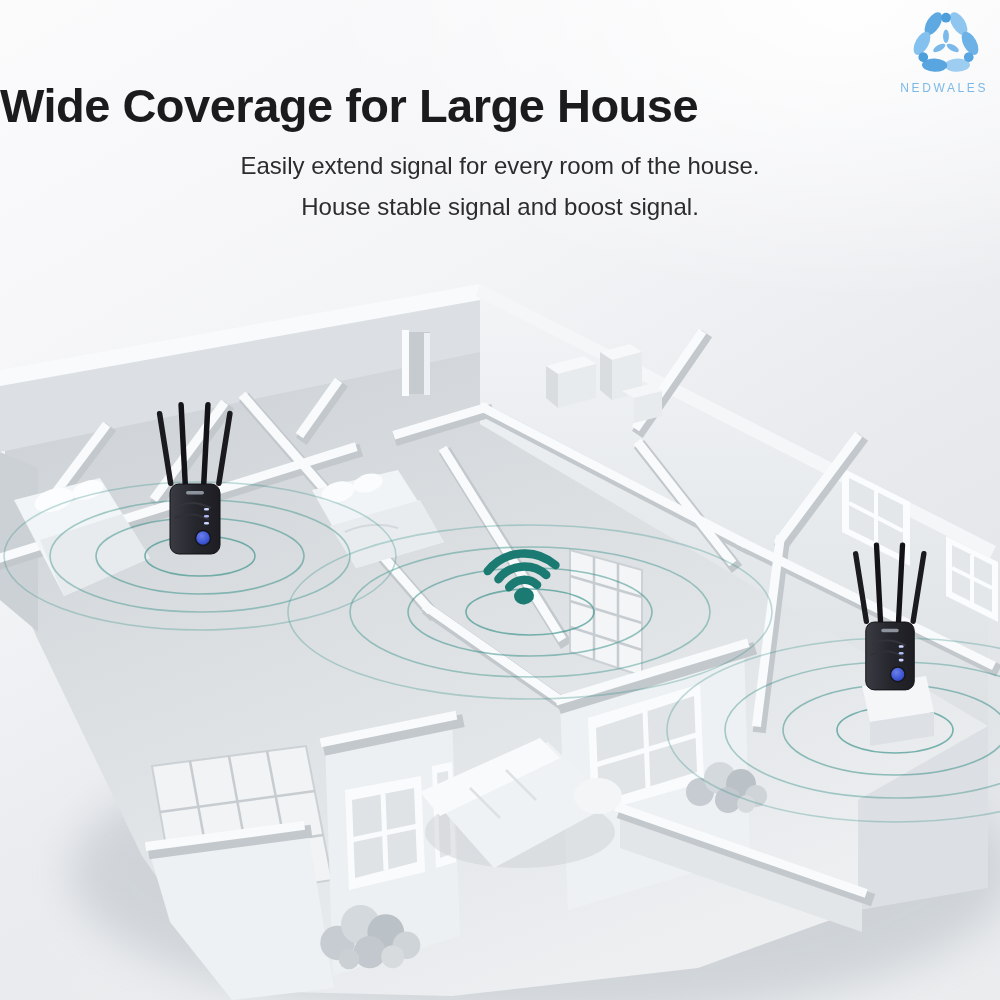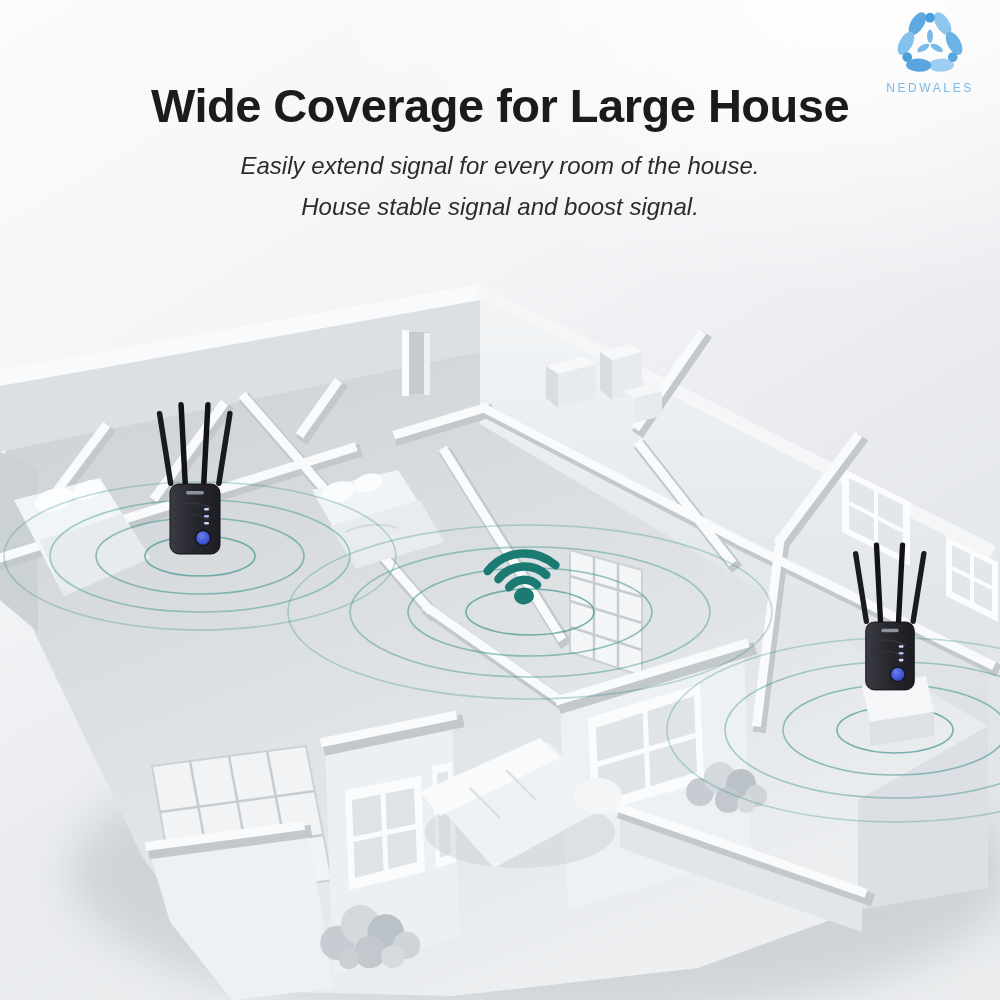--- a/index.html
+++ b/index.html
@@ -3,27 +3,27 @@
 <meta charset="utf-8">
 <style>
   html,body{margin:0;padding:0;}
   .page{position:relative;width:1000px;height:1000px;overflow:hidden;
     font-family:"Liberation Sans",sans-serif;
     background:
       radial-gradient(900px 500px at 85% 0%, rgba(255,255,255,.95), rgba(255,255,255,0) 60%),
       radial-gradient(1200px 650px at 50% 108%, #f0f1f2 0%, rgba(240,241,242,0) 55%),
       linear-gradient(150deg,#fbfbfc 0%,#f3f4f6 35%,#e8eaed 60%,#e2e5e8 82%,#e9ebed 100%);}
   .scene{position:absolute;inset:0;}
-  .title{position:absolute;top:78px;left:0;right:0;margin:0;text-align:center;
+  .title{position:absolute;top:78px;left:0;right:0;margin:0;text-align:left;
     font-size:47px;font-weight:700;letter-spacing:-0.5px;color:#1b1b1d;}
   .sub{position:absolute;left:0;right:0;margin:0;text-align:center;
-    font-size:24px;font-weight:400;color:#2c2c2e;font-style:italic;}
+    font-size:24px;font-weight:400;color:#2c2c2e;}
   .sub1{top:152px}
   .sub2{top:193px}
-  .logo{position:absolute;top:8px;right:18px;width:104px;text-align:center;}
+  .logo{position:absolute;top:8px;right:12px;width:104px;text-align:right;}
   .logo-name{font-size:12px;letter-spacing:2.6px;color:#7cb9e7;margin-top:-3px;}
   .wall-sh{stroke:#c3c8cd;stroke-width:13;stroke-linecap:square;}
   .wall-top{stroke:#f8fafb;stroke-width:9;stroke-linecap:square;}
   .ripple{fill:none;stroke:#2f8c84;stroke-width:1.6;}
   .grid{stroke:#c7ccd1;stroke-width:2.5;}
 </style>
 </head>
 <body>
 
 <div class="page">

